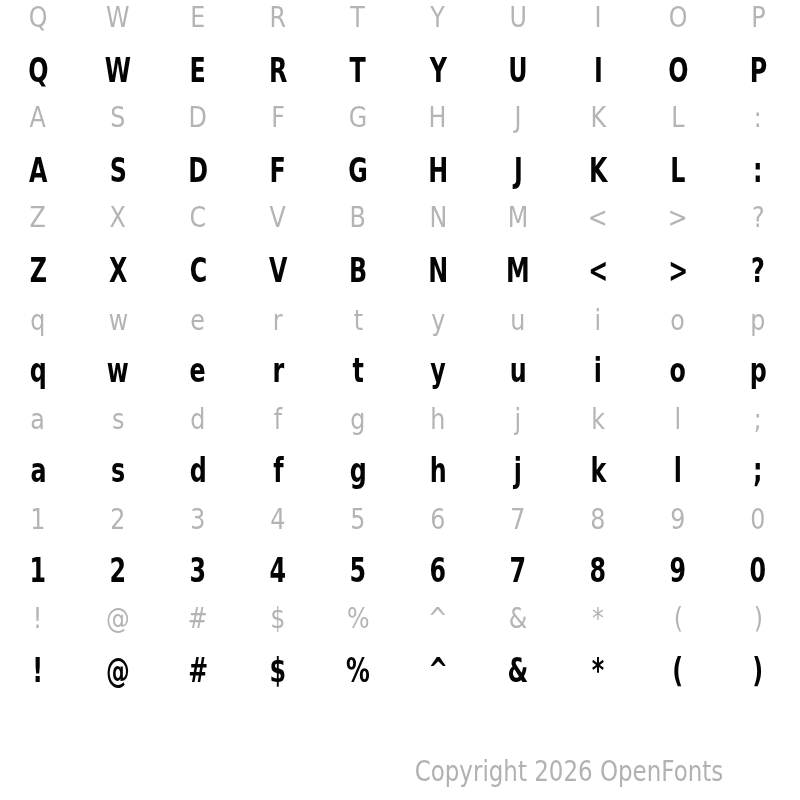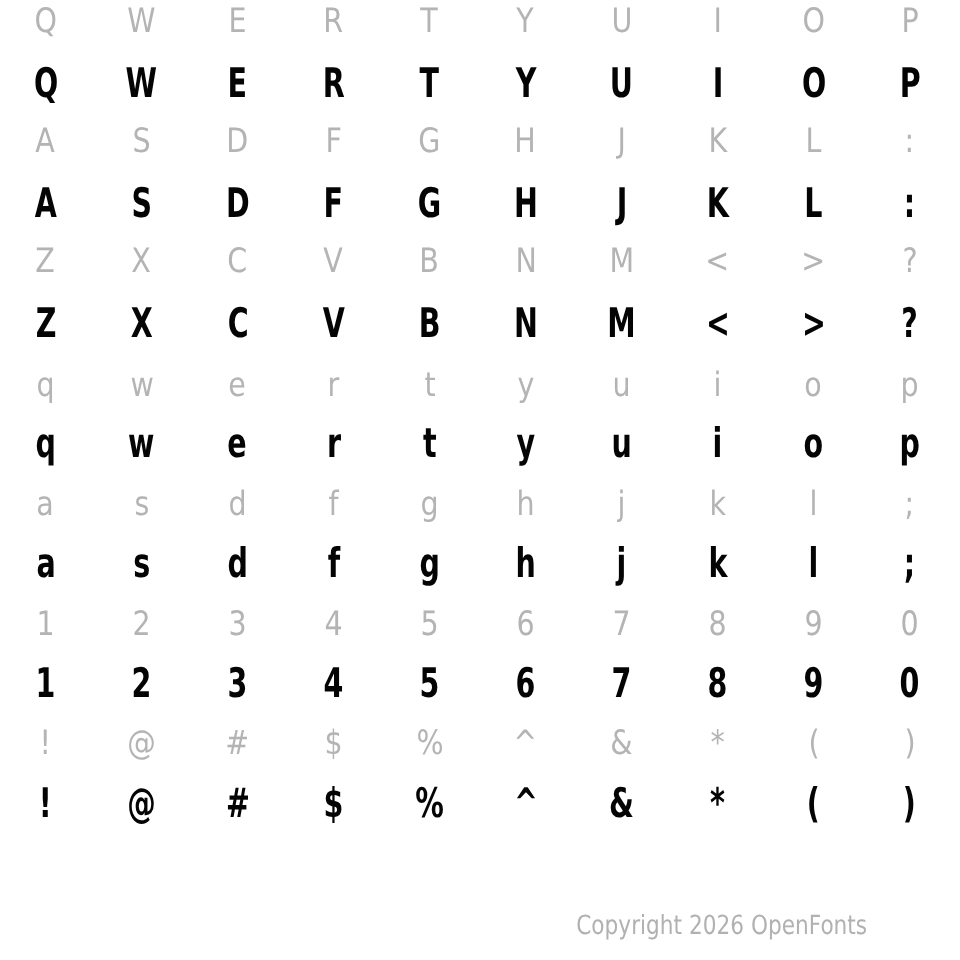--- a/index.html
+++ b/index.html
@@ -52,21 +52,21 @@
   }
   .row.bold .cell > span {
     transform: scaleX(0.70);
   }
   .copyright {
     position: absolute;
     top: 757px;
     right: 77px;
     height: 30px;
     line-height: 30px;
-    font-size: 22px;
+    font-size: 28px;
     font-weight: 400;
     color: #b1b1b1;
     white-space: nowrap;
   }
   .copyright span {
     display: inline-block;
     transform: scaleX(0.82);
     transform-origin: 100% 50%;
   }
 </style>

